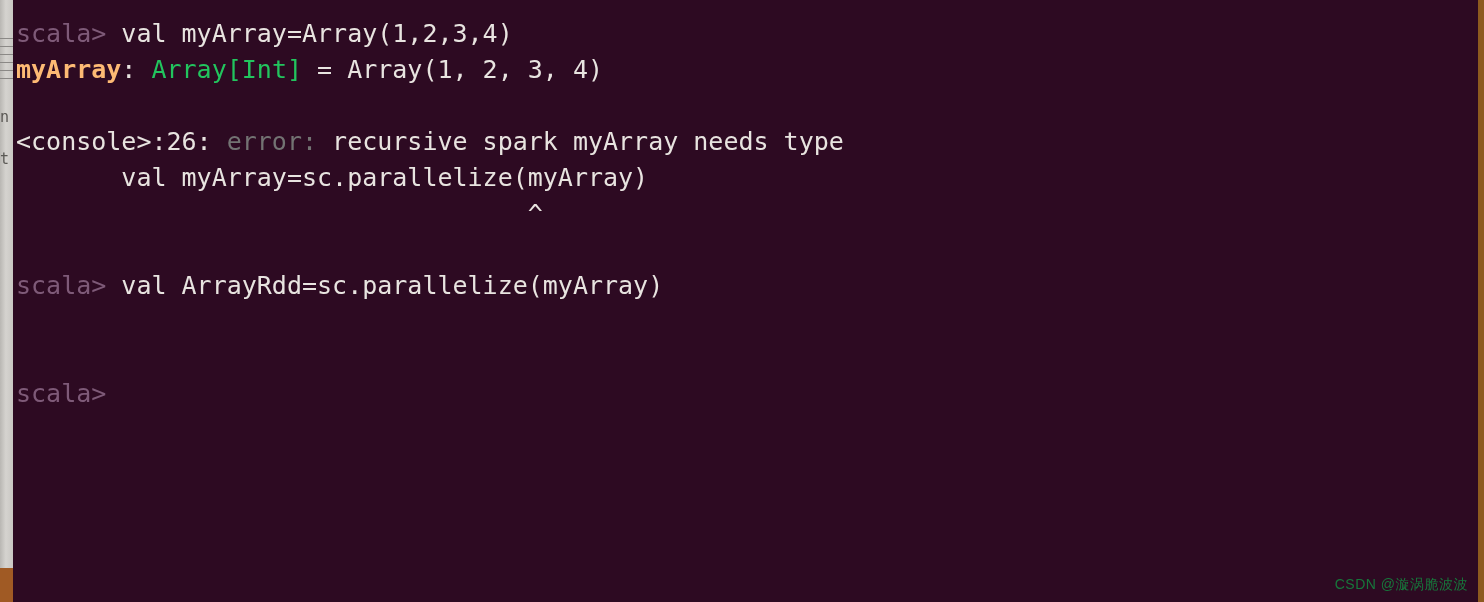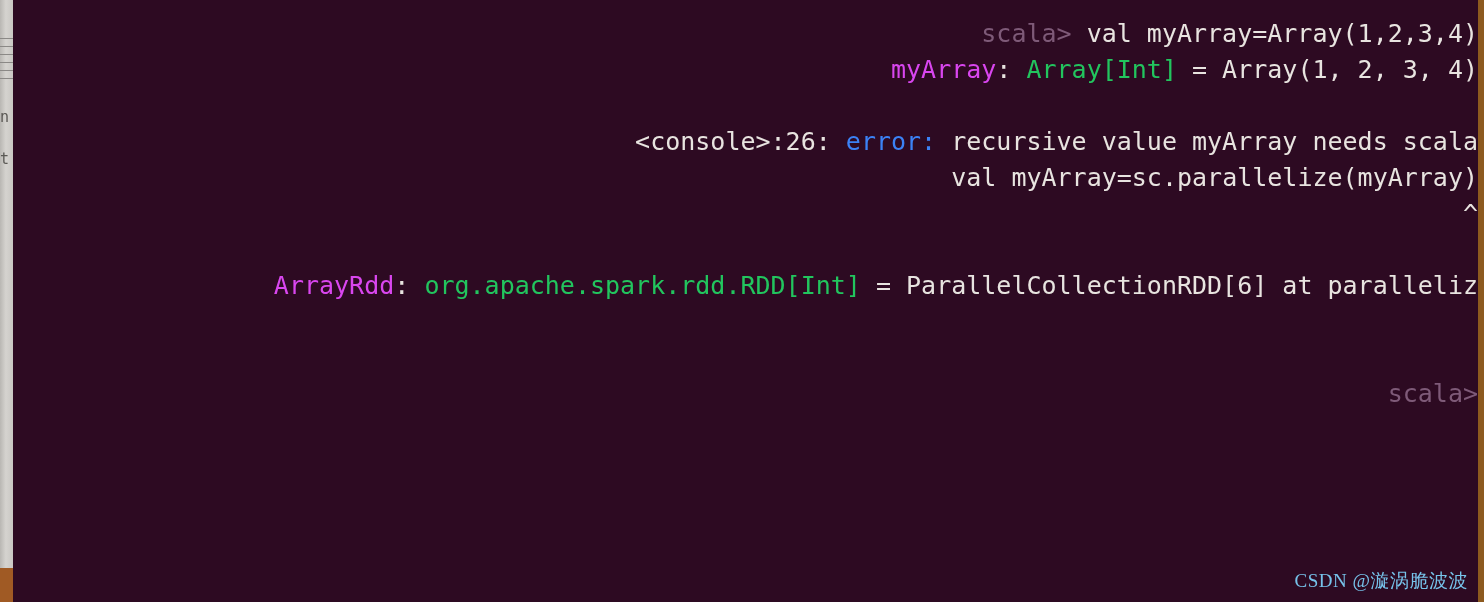--- a/index.html
+++ b/index.html
@@ -66,36 +66,35 @@
     padding: 16px 0 0 0;
     box-sizing: border-box;
   }
   .line {
     height: 36px;
     line-height: 36px;
     font-size: 25px;
     letter-spacing: 0px;
     white-space: pre;
     color: #e8e4e0;
-    padding-left: 10px;
-    text-align: right;
+    padding-left: 3px;
   }
   .line.blank { color: transparent; }
   .prompt   { color: #7e5a78; }
-  .ident    { color: #d946ef; }
+  .ident    { color: #fdba74; font-weight: bold; }
   .type     { color: #22c55e; }
-  .err      { color: #3b82f6; }
+  .err      { color: #737373; }
   .plain    { color: #e8e4e0; }
   .watermark {
     position: absolute;
     right: 16px;
     bottom: 8px;
-    color: #7dd3fc;
-    font-size: 19px;
-    font-family: Liberation Serif, serif;
+    color: #15803d;
+    font-size: 14px;
+    font-family: Liberation Sans, sans-serif;
     letter-spacing: 0.5px;
     opacity: 0.92;
     white-space: pre;
   }
 </style>
 </head>
 <body>
 
 <div id="screen">
 
@@ -115,30 +114,30 @@
 
   <div class="term">
 
     <div class="line"><span class="prompt">scala&gt; </span><span class="plain">val myArray=Array(1,2,3,4)</span></div>
 
     <div class="line"><span class="ident">myArray</span><span class="plain">: </span><span class="type">Array[Int]</span><span class="plain"> = Array(1, 2, 3, 4)</span></div>
 
     <div class="line blank"></div>
 
 
-    <div class="line"><span class="plain">&lt;console&gt;:26: </span><span class="err">error:</span><span class="plain"> recursive value myArray needs scala</span></div>
+    <div class="line"><span class="plain">&lt;console&gt;:26: </span><span class="err">error:</span><span class="plain"> recursive spark myArray needs type</span></div>
 
     <div class="line">       val myArray=sc.parallelize(myArray)</div>
 
     <div class="line">                                  ^</div>
 
     <div class="line blank"></div>
 
+    <div class="line"><span class="prompt">scala&gt; </span><span class="plain">val ArrayRdd=sc.parallelize(myArray)</span></div>
 
-    <div class="line"><span class="ident">ArrayRdd</span><span class="plain">: </span><span class="type">org.apache.spark.rdd.RDD[Int]</span><span class="plain"> = ParallelCollectionRDD[6] at paralleliz</span></div>
 
 
     <div class="line blank"></div>
 
 
 
     <div class="line blank"></div>
 
     <div class="line"><span class="prompt">scala&gt;</span><span class="plain"></span></div>
 

